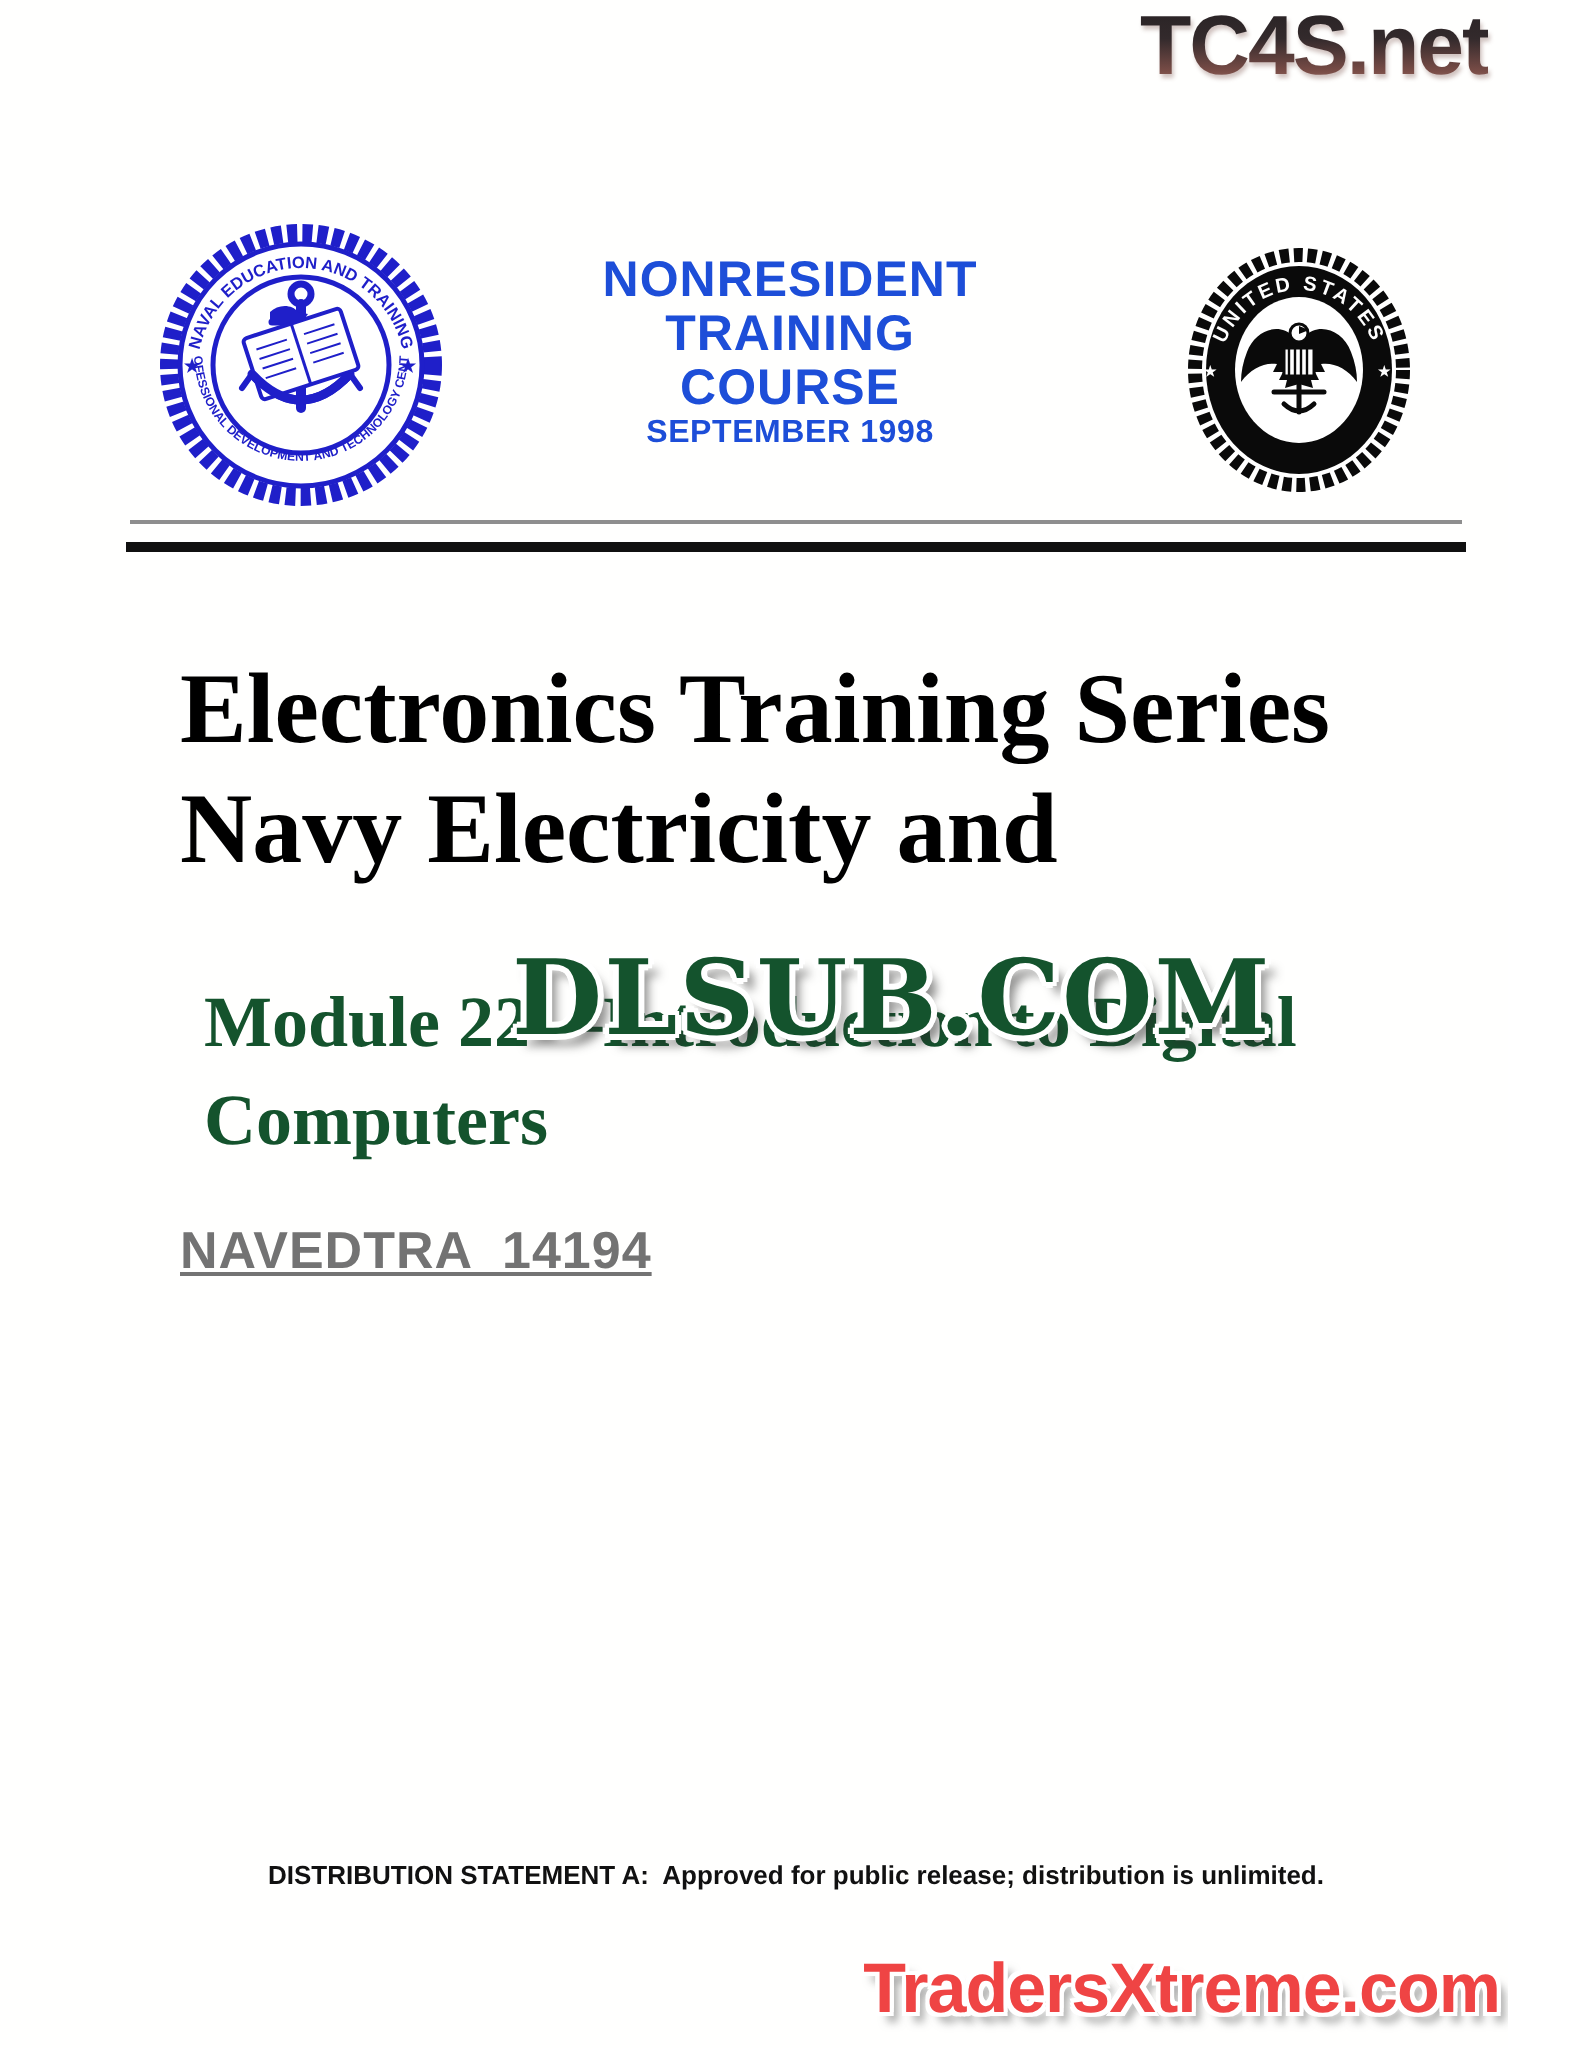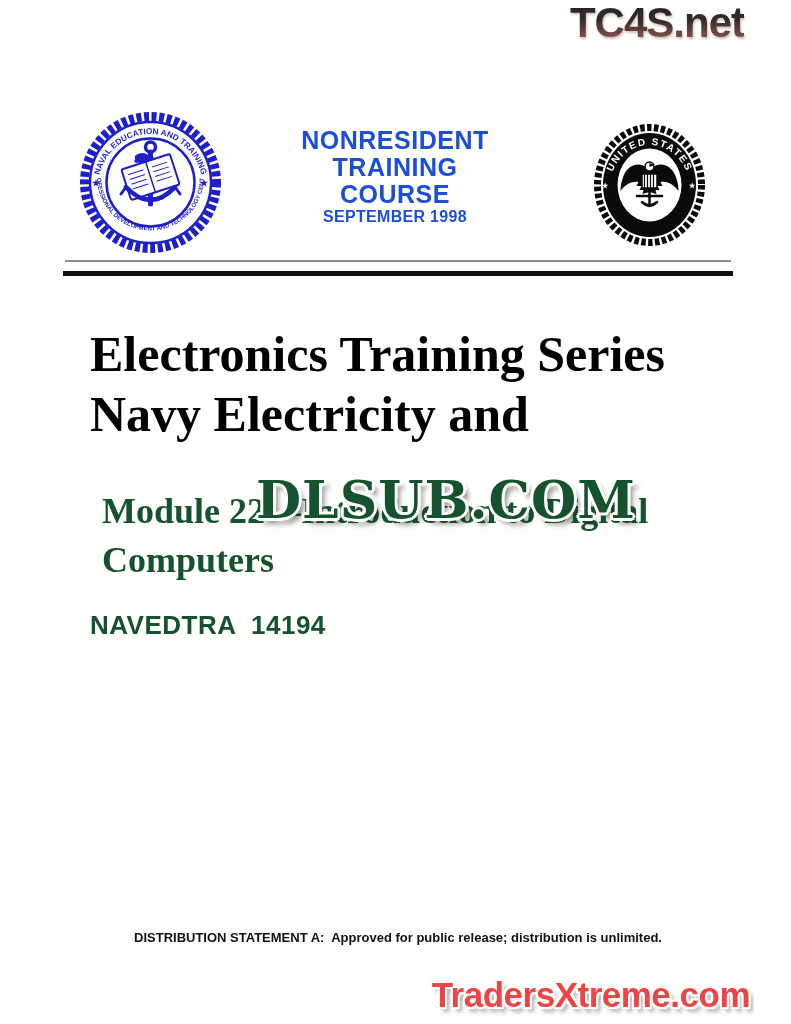--- a/index.html
+++ b/index.html
@@ -23,21 +23,21 @@
   .course-date{font:bold 16px/18px "Liberation Sans",sans-serif;letter-spacing:.3px;}
   
   .rule-thin{position:absolute;left:65px;top:260px;width:666px;height:2px;background:#8e8e8e;}
   .rule-thick{position:absolute;left:63px;top:271px;width:670px;height:5px;background:#101010;}
   
   .doc-title{position:absolute;left:90px;top:324px;width:660px;
     font:bold 50px/60px "Liberation Serif",serif;color:#000;}
   .doc-subtitle{position:absolute;left:90px;top:487px;width:620px;
     font:bold 36px/49px "Liberation Serif",serif;color:#14532d;margin-left:12px;}
   .doc-number{position:absolute;left:90px;top:610px;
-    font:bold 26px/30px "Liberation Sans",sans-serif;color:#14532d;white-space:pre;letter-spacing:.5px;}
+    font:bold 26px/30px "Liberation Sans",sans-serif;color:#737373;white-space:pre;letter-spacing:.5px;text-decoration:underline;}
   
   .wm-mid{
     position:absolute;left:256px;top:474px;
     font:bold 52px/1 "DejaVu Serif",serif;letter-spacing:1px;color:#14532d;
     text-shadow:
       -2px -2px 0 #fff, 2px -2px 0 #fff, -2px 2px 0 #fff, 2px 2px 0 #fff,
       0 -3px 0 #fff, 0 3px 0 #fff, -3px 0 0 #fff, 3px 0 0 #fff,
       5px 6px 5px rgba(40,40,40,.5);
   }
   

